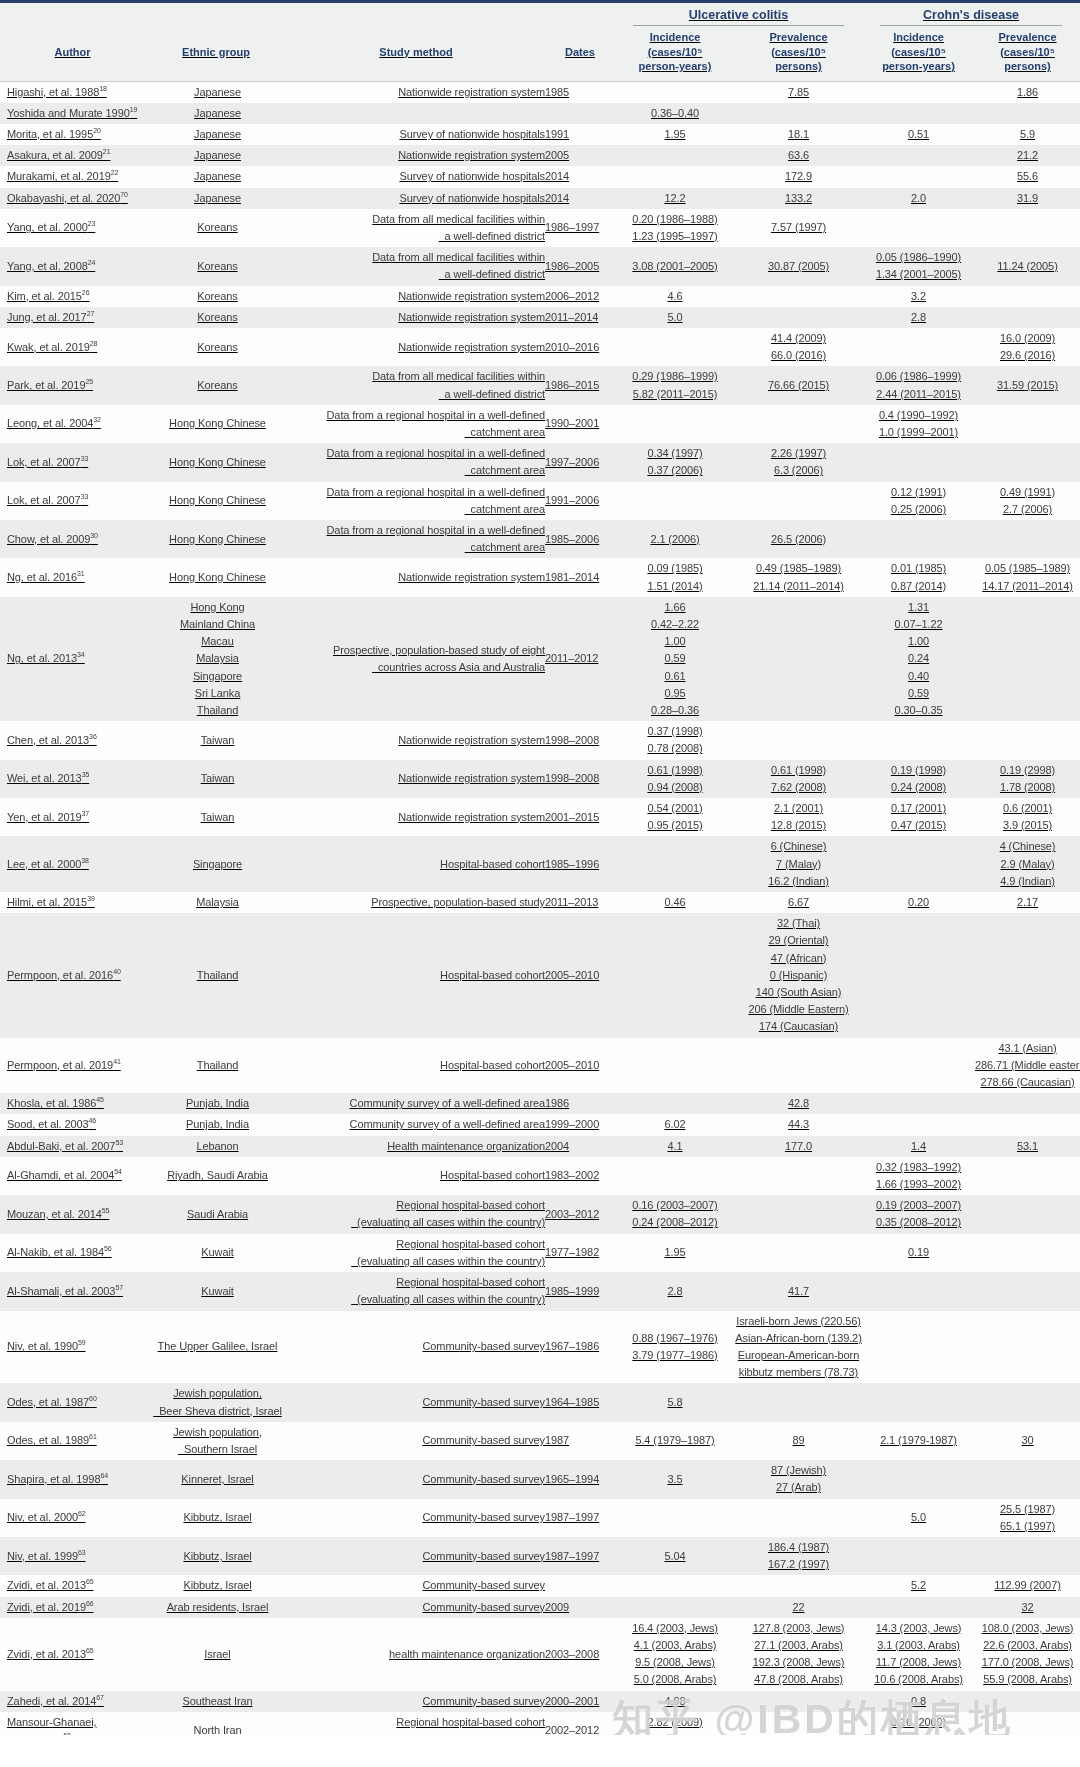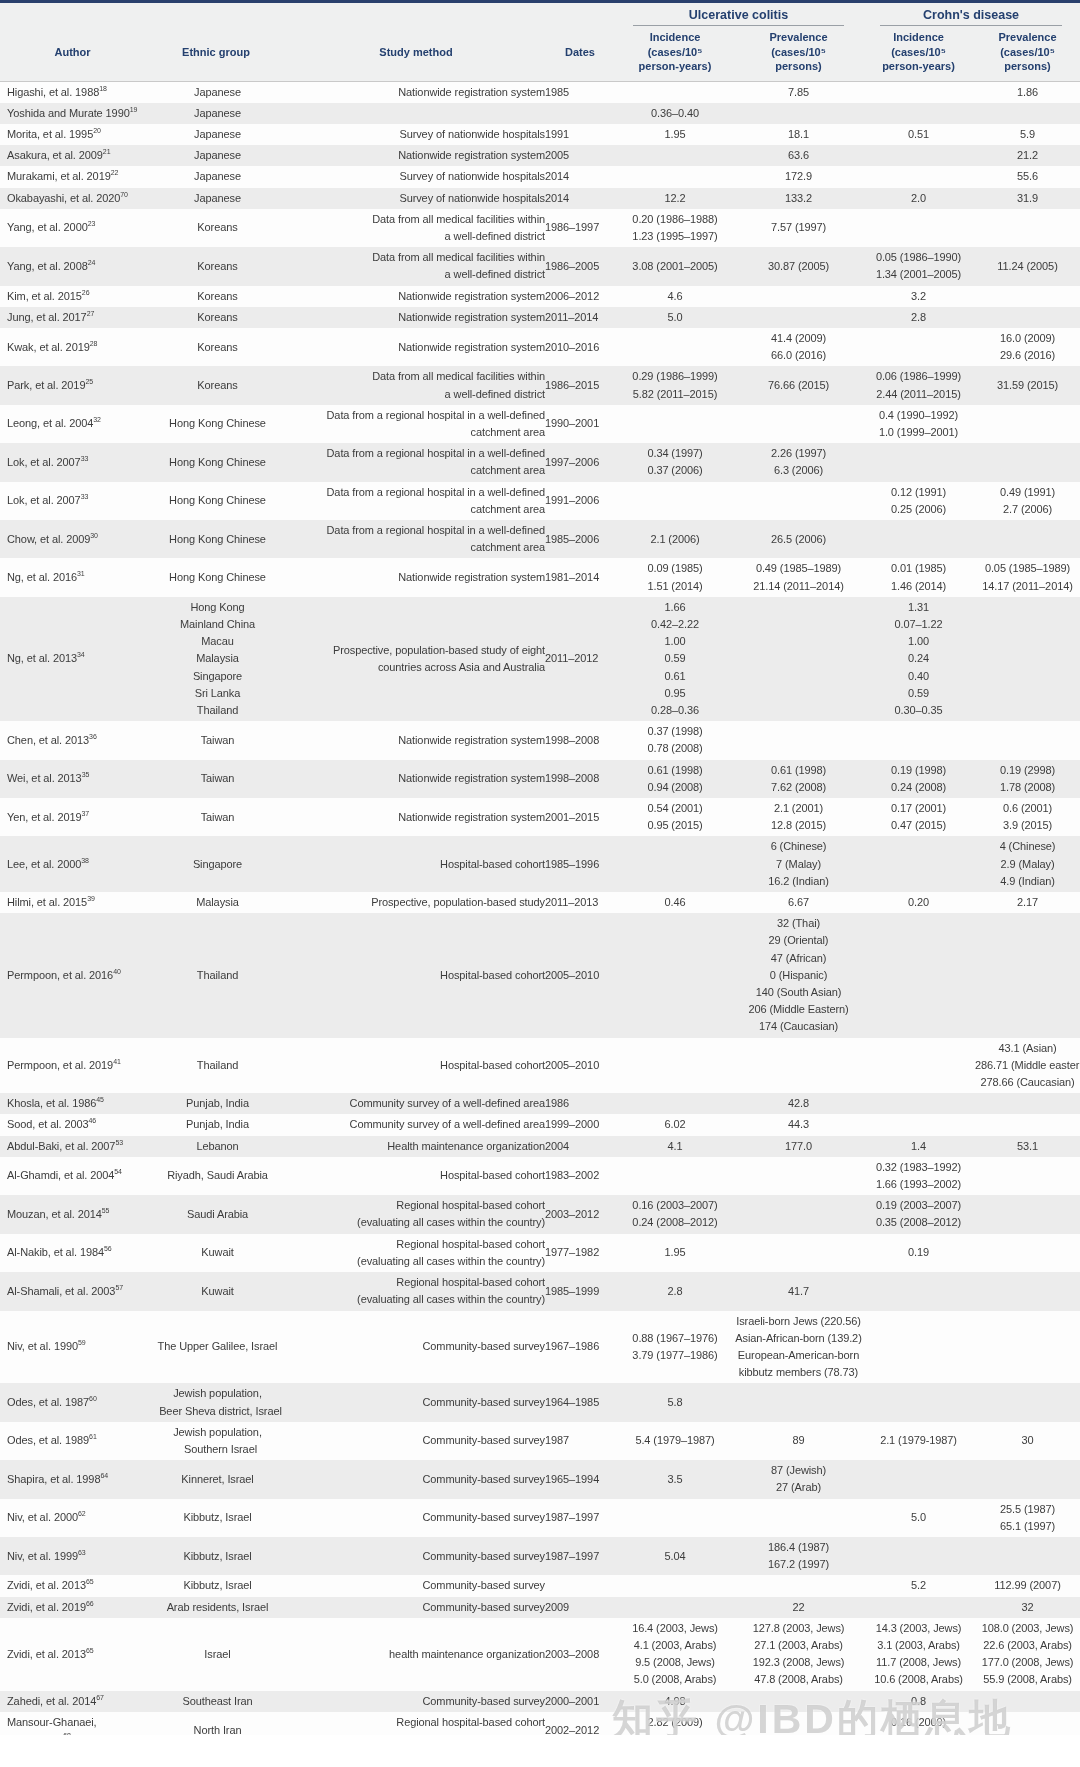--- a/index.html
+++ b/index.html
@@ -3,20 +3,21 @@
 <meta charset="utf-8">
 <style>
   * { margin: 0; padding: 0; box-sizing: border-box; }
   body { background: #fff; font-family: "Liberation Sans", "DejaVu Sans", sans-serif; }
   .page {
     position: relative;
     width: 1080px;
     height: 1735px;
     background: #fdfdfd;
     overflow: hidden;
+    text-decoration: underline;
   }
   table.epi {
     width: 1080px;
     table-layout: fixed;
     border-collapse: collapse;
     border-top: 3px solid #29406d;
     border-bottom: 4px solid #bccfda;
   }
   thead { background: #eff0f0; }
   thead th {
@@ -508,21 +509,21 @@
           <td class="c-num">
             <div class="line">0.09 (1985)</div>
             <div class="line">1.51 (2014)</div>
           </td>
           <td class="c-num">
             <div class="line">0.49 (1985–1989)</div>
             <div class="line">21.14 (2011–2014)</div>
           </td>
           <td class="c-num">
             <div class="line">0.01 (1985)</div>
-            <div class="line">1.46 (2014)</div>
+            <div class="line">0.87 (2014)</div>
           </td>
           <td class="c-num">
             <div class="line">0.05 (1985–1989)</div>
             <div class="line">14.17 (2011–2014)</div>
           </td>
         </tr>
         <tr>
           <td class="c-author">
             <div class="line">Ng, et al. 2013<sup>34</sup></div>
           </td>

